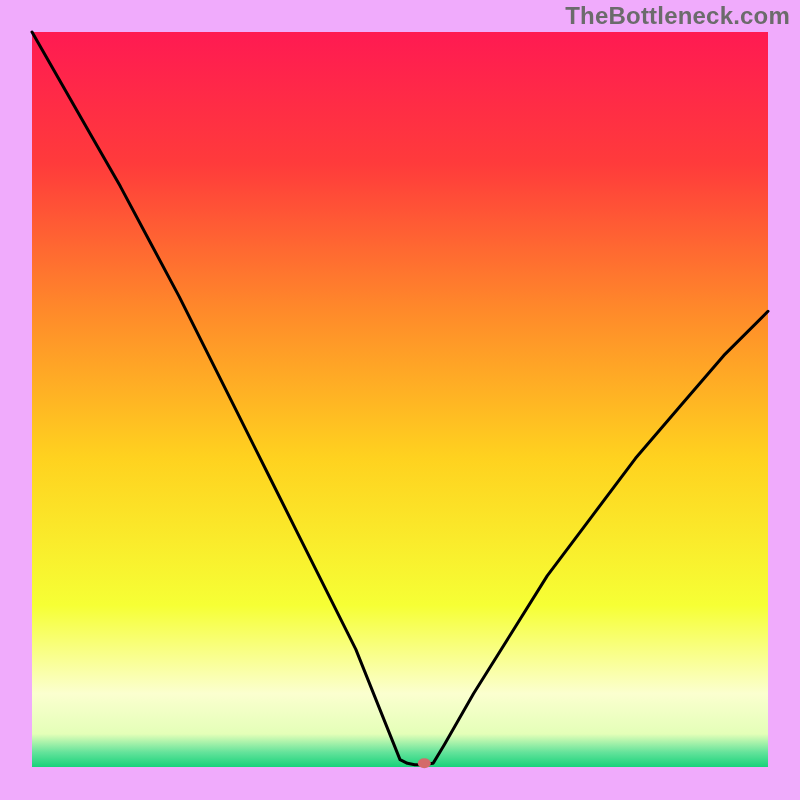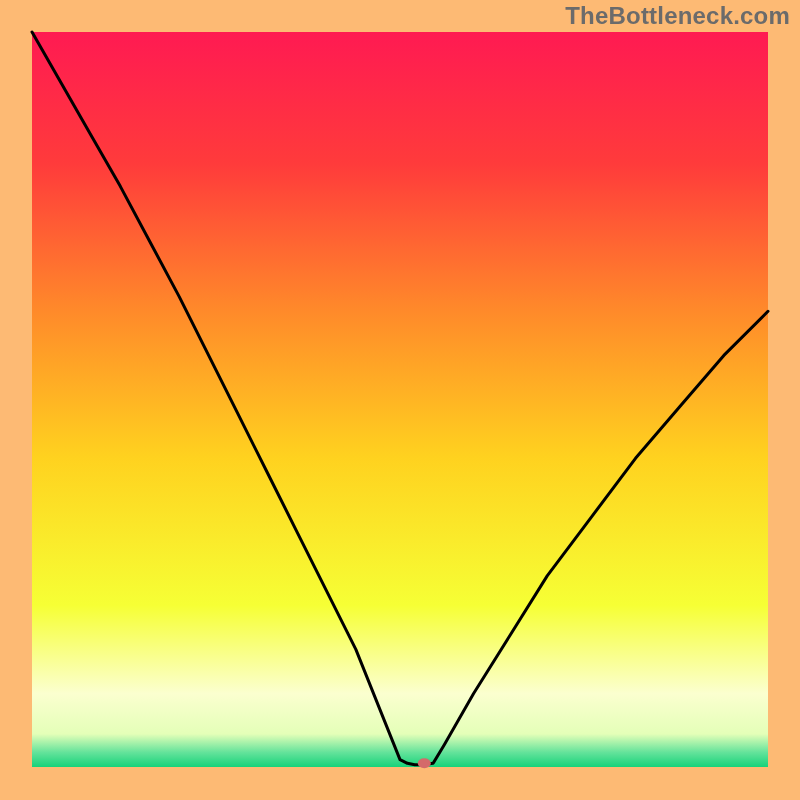--- a/index.html
+++ b/index.html
@@ -7,21 +7,21 @@
     padding: 0;
     width: 800px;
     height: 800px;
     background: #000;
     overflow: hidden;
   }
   .frame {
     position: relative;
     width: 800px;
     height: 800px;
-    background: #fdba74;
+    background: #f0abfc;
   }
   .watermark {
     position: absolute;
     top: 2px;
     right: 10px;
     font-family: Arial, Helvetica, sans-serif;
     font-size: 24px;
     font-weight: 600;
     color: #6b6b6b;
     letter-spacing: 0.2px;

